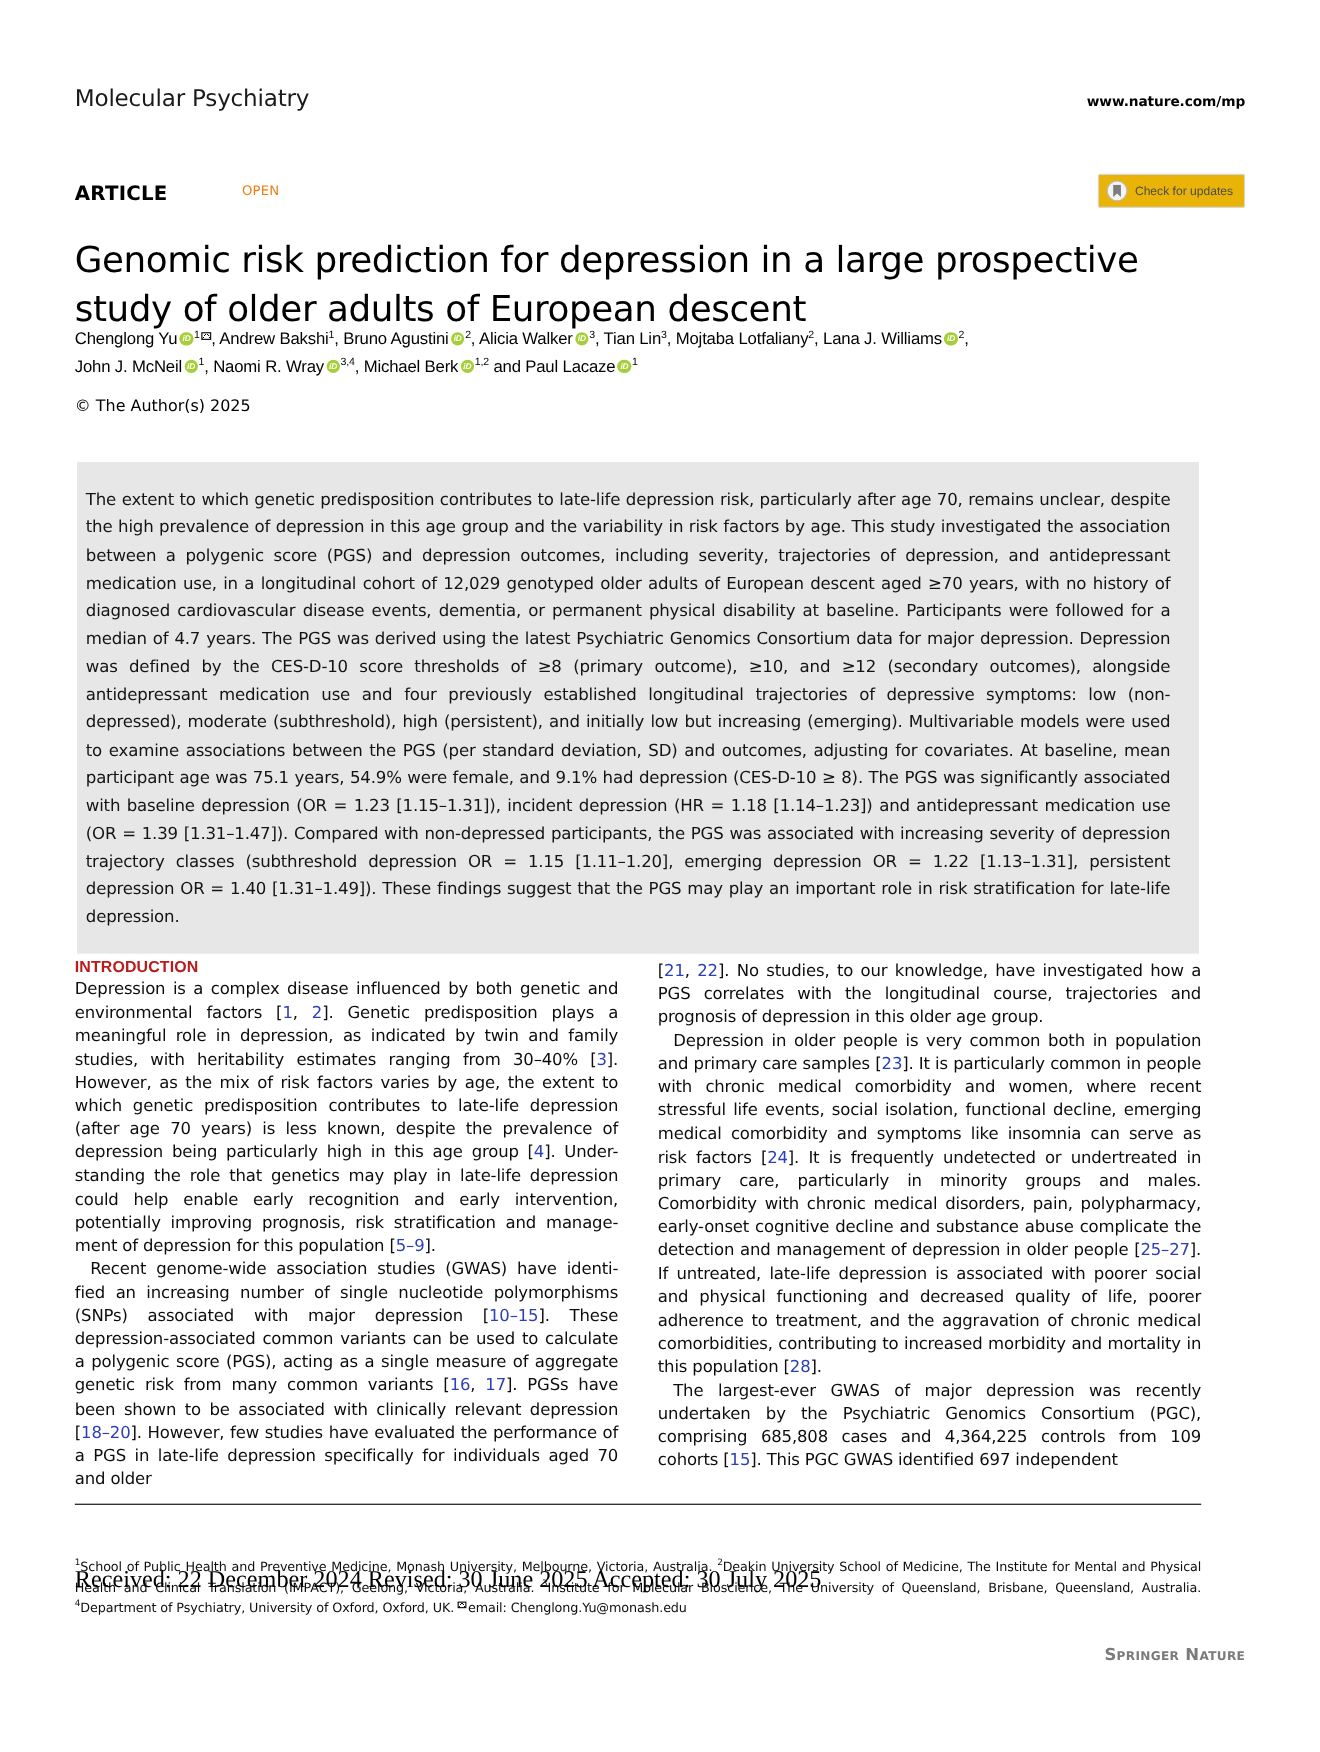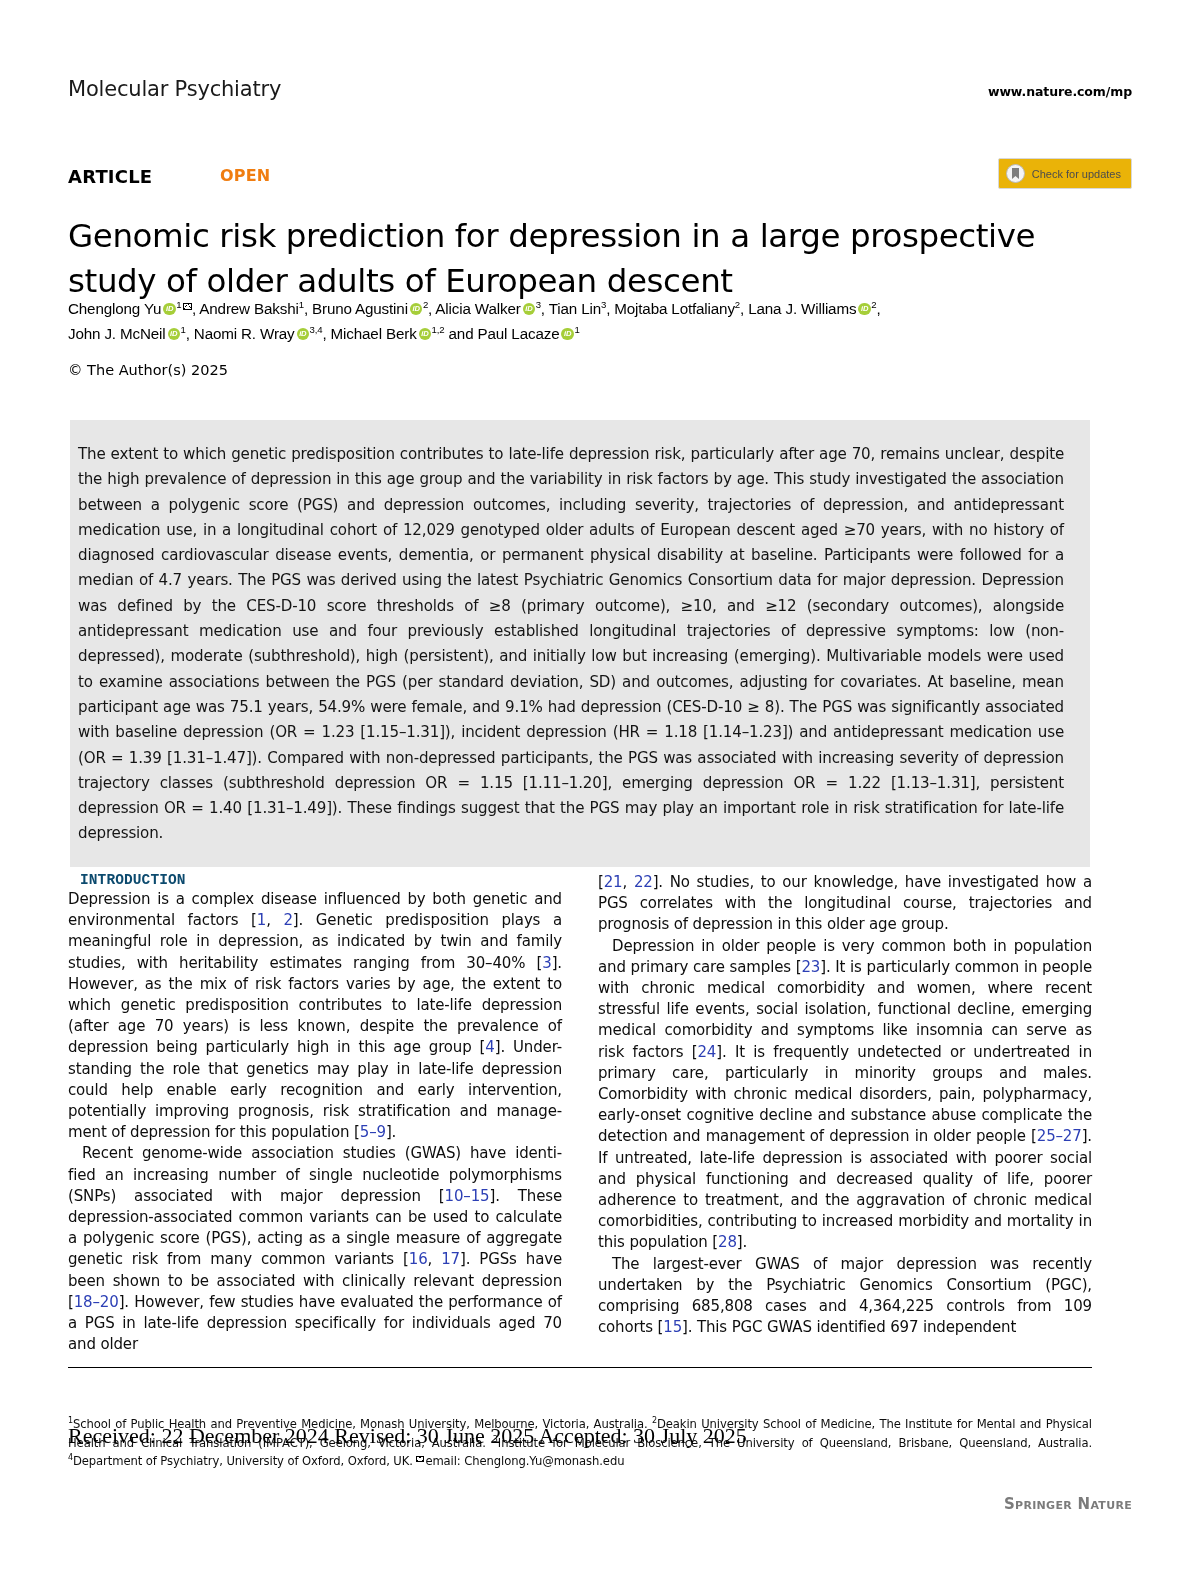--- a/index.html
+++ b/index.html
@@ -63,22 +63,22 @@
     font-size: 18px;
     font-weight: bold;
     letter-spacing: 0.2px;
     color: #000000;
   }
   .kicker-open {
     position: absolute;
     left: 152px;
     top: 0;
     font-family: "DejaVu Sans", sans-serif;
-    font-size: 16px;
-    font-weight: bold;
+    font-size: 12px;
+    font-weight: normal;
     letter-spacing: 0.2px;
     color: #f07d10;
   }
 
   
   .updates-badge {
     position: absolute;
     top: 158px;
     right: 68px;
     display: flex;
@@ -234,26 +234,26 @@
     top: 872px;
     left: 68px;
     width: 1024px;
     display: flex;
     gap: 36px;
   }
   .column {
     width: 494px;
   }
   .section-heading {
-    font-family: Liberation Mono, monospace;
+    font-family: Liberation Sans, sans-serif;
     font-size: 14.5px;
     font-weight: bold;
     letter-spacing: 0.1px;
-    margin: 0 0 1px 12px;
-    color: #0c4a6e;
+    margin: 0 0 1px 0;
+    color: #b91c1c;
   }
   .body-p {
     font-family: "DejaVu Sans", sans-serif;
     font-size: 15px;
     line-height: 21.2px;
     text-align: justify;
     margin: 0;
     color: #0d0d0d;
     letter-spacing: -0.15px;
     hyphens: manual;

